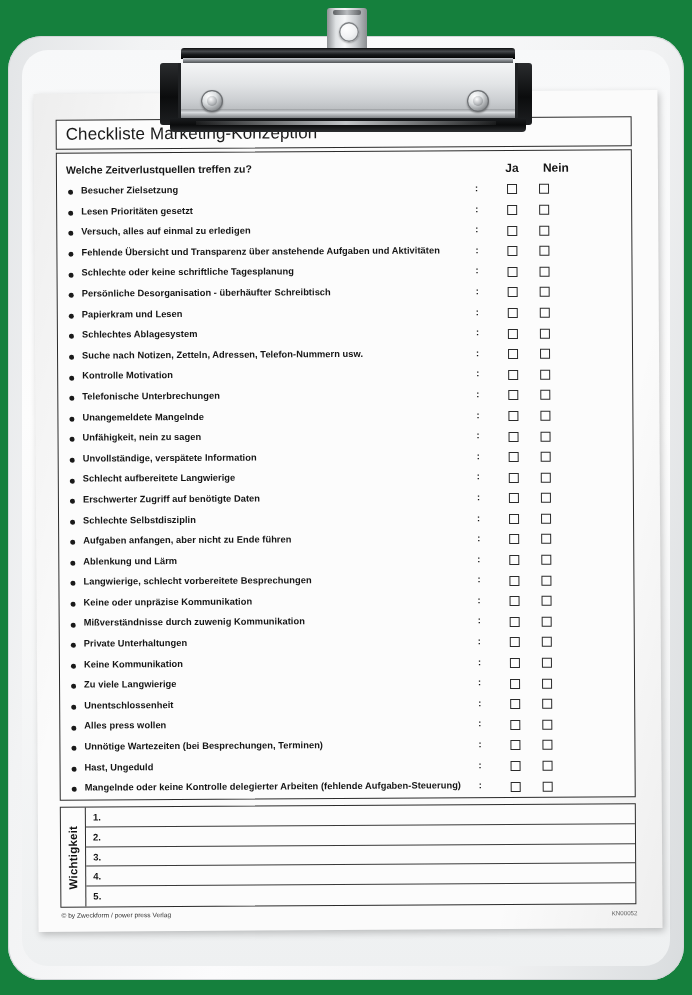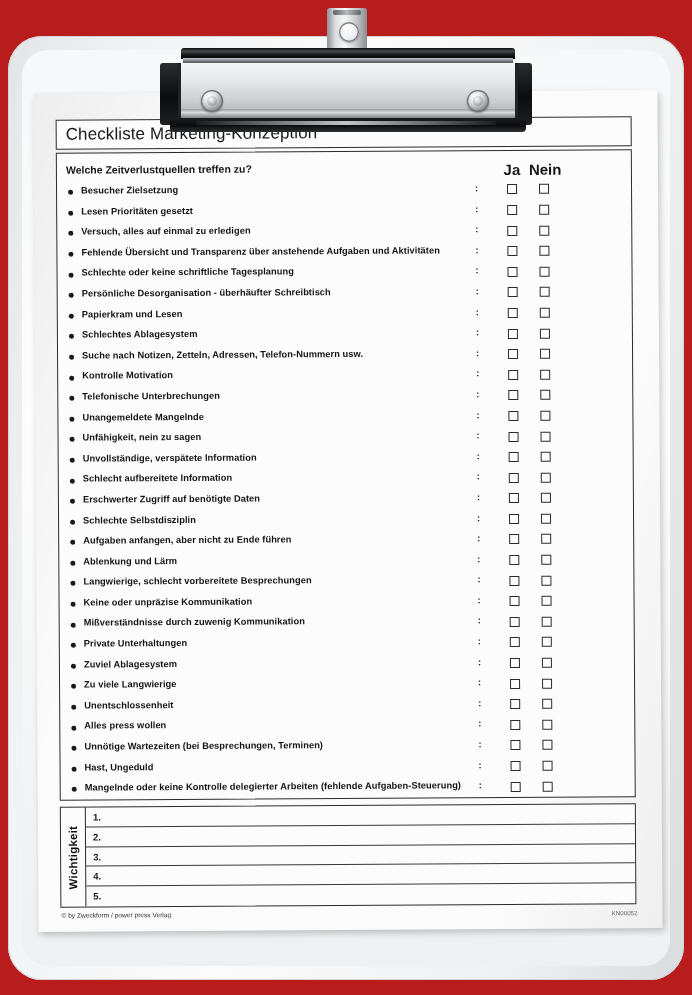--- a/index.html
+++ b/index.html
@@ -6,21 +6,21 @@
     margin: 0; padding: 0;
     width: 692px; height: 995px;
     background: #ffffff;
     font-family: "Liberation Sans", sans-serif;
     overflow: hidden;
   }
 
   #stage {
     position: relative;
     width: 692px; height: 995px;
-    background: #b91c1c;
+    background: #15803d;
   }
 
   
   .clipboard {
     position: absolute;
     left: 8px; top: 36px;
     width: 676px; height: 944px;
     border-radius: 34px;
     background: linear-gradient(100deg,#e3e5e7 0%, #f2f3f4 16%, #fbfbfc 44%, #f0f1f2 78%, #d9dcde 100%);
     box-shadow: inset 0 0 0 1px #d3d6d8;
@@ -85,28 +85,28 @@
     left: 9px; top: 10px;
     font-size: 10.5px;
     font-weight: bold;
     color: #151515;
     white-space: nowrap;
   }
 
   .col-head {
     position: absolute;
     top: 10px;
-    font-size: 15px;
+    font-size: 12px;
     font-weight: bold;
     color: #151515;
     text-align: center;
     width: 30px;
   }
   .col-head.ja   { left: 440px; }
-  .col-head.nein { left: 472px; }
+  .col-head.nein { left: 484px; }
 
   .rows {
     position: absolute;
     left: 0; top: 30px;
     width: 576px;
   }
   .row {
     position: relative;
     height: 20.6px;
   }
@@ -416,21 +416,21 @@
             </div>
             <div class="row">
               <span class="bullet"></span>
               <span class="row-label">Unvollständige, verspätete Information</span>
               <span class="colon">:</span>
               <span class="cb ja"></span>
               <span class="cb nein"></span>
             </div>
             <div class="row">
               <span class="bullet"></span>
-              <span class="row-label">Schlecht aufbereitete Information</span>
+              <span class="row-label">Schlecht aufbereitete Langwierige</span>
               <span class="colon">:</span>
               <span class="cb ja"></span>
               <span class="cb nein"></span>
             </div>
             <div class="row">
               <span class="bullet"></span>
               <span class="row-label">Erschwerter Zugriff auf benötigte Daten</span>
               <span class="colon">:</span>
               <span class="cb ja"></span>
               <span class="cb nein"></span>
@@ -479,21 +479,21 @@
             </div>
             <div class="row">
               <span class="bullet"></span>
               <span class="row-label">Private Unterhaltungen</span>
               <span class="colon">:</span>
               <span class="cb ja"></span>
               <span class="cb nein"></span>
             </div>
             <div class="row">
               <span class="bullet"></span>
-              <span class="row-label">Zuviel Ablagesystem</span>
+              <span class="row-label">Keine Kommunikation</span>
               <span class="colon">:</span>
               <span class="cb ja"></span>
               <span class="cb nein"></span>
             </div>
             <div class="row">
               <span class="bullet"></span>
               <span class="row-label">Zu viele Langwierige</span>
               <span class="colon">:</span>
               <span class="cb ja"></span>
               <span class="cb nein"></span>

